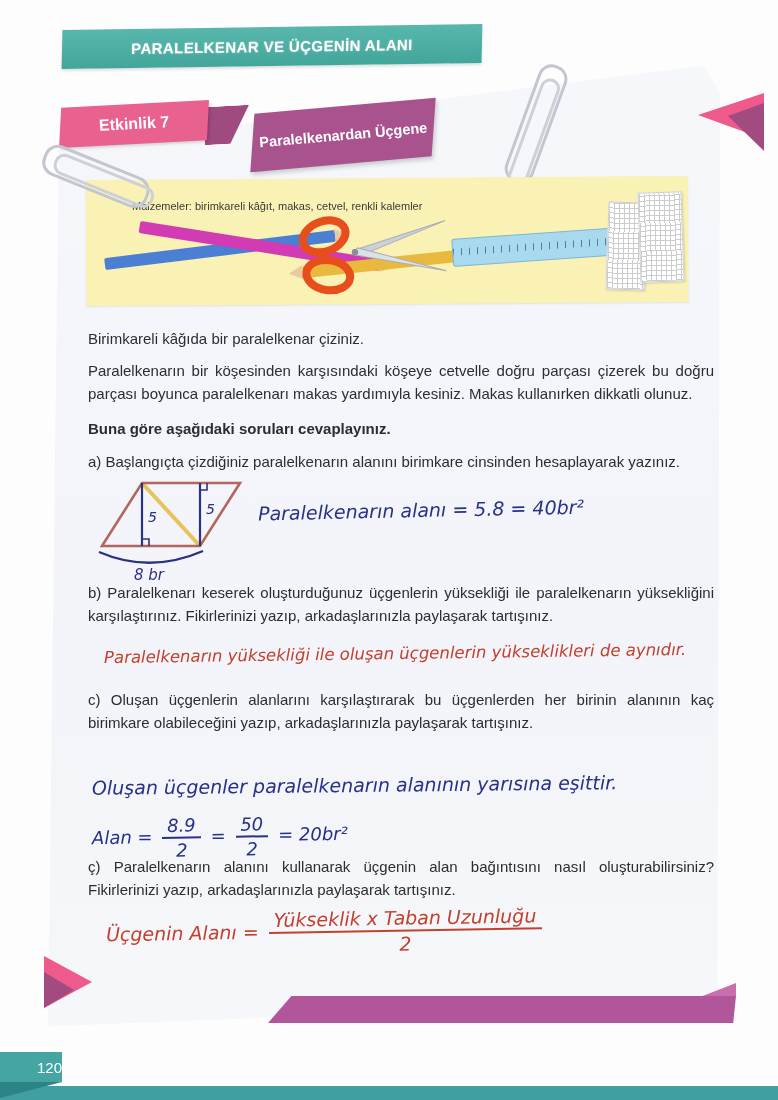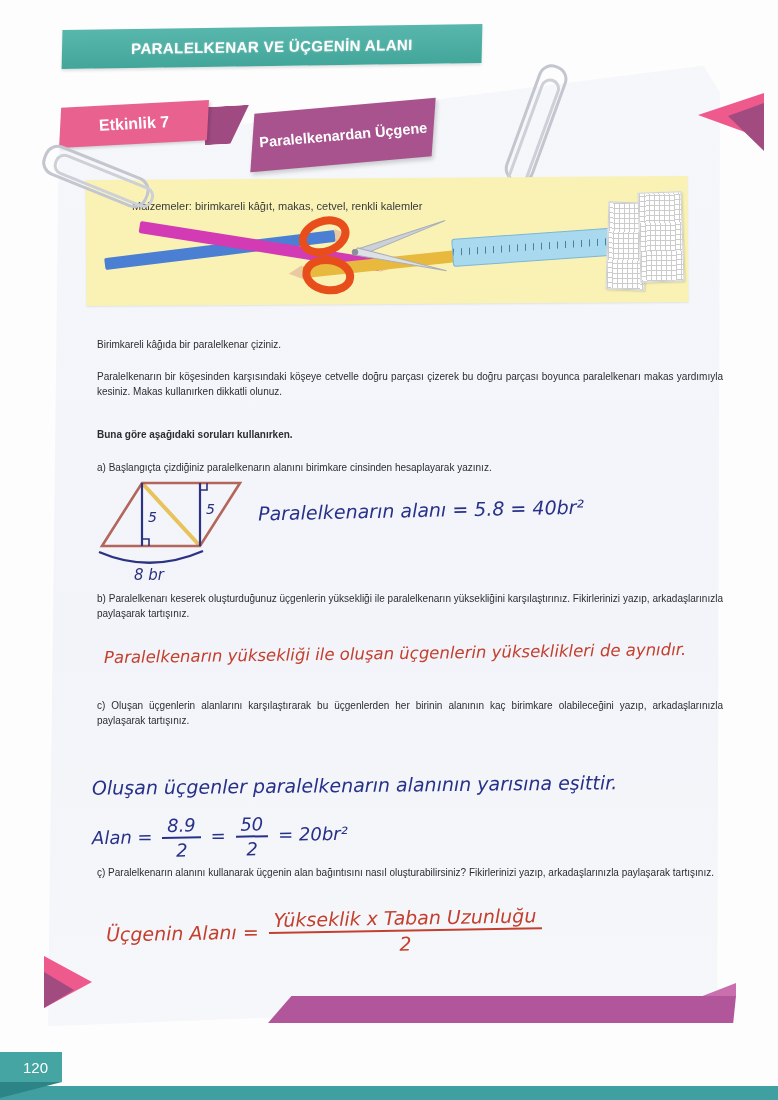--- a/index.html
+++ b/index.html
@@ -79,22 +79,22 @@
   }
   .gridpaper{
     background:#fff;border:1px solid #cfcfcf;
     background-image:
       repeating-linear-gradient(0deg,#cccccc 0 1px,transparent 1px 5px),
       repeating-linear-gradient(90deg,#cccccc 0 1px,transparent 1px 5px);
     box-shadow:1px 1px 2px rgba(0,0,0,.15);
   }
   
   .para{
-    left:88px;width:626px;font-size:10px;line-height:1.52;color:#2d2d30;
-    text-align:justify;margin:9px;
+    left:88px;width:626px;font-size:15px;line-height:1.52;color:#2d2d30;
+    text-align:justify;margin:0;
   }
   .para.nj{text-align:left;}
   .bold{font-weight:bold;}
   
   .hw{font-family:"DejaVu Sans",sans-serif;font-style:italic;white-space:nowrap;}
   .hw-blue{color:#27318a;}
   .hw-red{color:#c3402f;}
   .frac{display:inline-block;text-align:center;vertical-align:middle;margin:0 4px;}
   .frac .fn{display:block;border-bottom:2px solid currentColor;padding:0 5px 1px;}
   .frac .fd{display:block;padding-top:1px;}
@@ -105,21 +105,21 @@
     left:268px;top:996px;width:468px;height:27px;background:#b1569b;
     clip-path:polygon(5% 0,100% 0,99.4% 100%,0 100%);
   }
   .footer-bar-fold{
     left:700px;top:983px;width:36px;height:14px;background:#c96fae;
     clip-path:polygon(0 100%,100% 0,100% 100%);
   }
   .bottom-strip{left:0;top:1086px;width:778px;height:14px;background:#3f9fa1;}
   .pagenum{
     left:0;top:1052px;width:62px;height:30px;background:#44a5a3;
-    display:flex;align-items:center;justify-content:flex-end;padding-right:14px;
+    display:flex;align-items:center;justify-content:flex-end;
     box-sizing:border-box;color:#fff;font-size:15px;
   }
   .pagenum-fold{
     left:0;top:1082px;width:62px;height:16px;background:#2d8486;
     clip-path:polygon(0 0,100% 0,0 100%);
   }
   svg text{font-family:"DejaVu Sans",sans-serif;font-style:italic;}
 </style>
 </head>
 <body>
@@ -174,21 +174,21 @@
   <circle cx="59" cy="42" r="3.2" fill="#8a8f99"></circle>
 </svg>
 
 <div class="abs ruler"></div>
 
 <div class="abs gridpaper" style="left:607px;top:202px;width:37px;height:86px;transform:rotate(2deg);"></div>
 <div class="abs gridpaper" style="left:639px;top:192px;width:42px;height:88px;transform:rotate(-2deg);"></div>
 
 <p class="abs para nj" style="top:328px;">Birimkareli kâğıda bir paralelkenar çiziniz.</p>
 <p class="abs para" style="top:360px;">Paralelkenarın bir köşesinden karşısındaki köşeye cetvelle doğru parçası çizerek bu doğru parçası boyunca paralelkenarı makas yardımıyla kesiniz. Makas kullanırken dikkatli olunuz.</p>
-<p class="abs para nj bold" style="top:418px;">Buna göre aşağıdaki soruları kullanırken.</p>
+<p class="abs para nj bold" style="top:418px;">Buna göre aşağıdaki soruları cevaplayınız.</p>
 <p class="abs para nj" style="top:451px;">a) Başlangıçta çizdiğiniz paralelkenarın alanını birimkare cinsinden hesaplayarak yazınız.</p>
 
 <svg class="abs" style="left:90px;top:470px;" width="180" height="118" viewBox="0 0 180 118">
   <line x1="52" y1="13" x2="110" y2="76" stroke="#e8c35c" stroke-width="4"></line>
   <polygon points="12,76 52,13 150,13 110,76" fill="none" stroke="#b2665c" stroke-width="2.6"></polygon>
   <line x1="52" y1="13" x2="52" y2="76" stroke="#2c3282" stroke-width="2.2"></line>
   <line x1="110" y1="13" x2="110" y2="76" stroke="#2c3282" stroke-width="2.2"></line>
   <path d="M52 69 L59 69 L59 76" fill="none" stroke="#2c3282" stroke-width="1.6"></path>
   <path d="M110 20 L117 20 L117 13" fill="none" stroke="#2c3282" stroke-width="1.6"></path>
   <text x="58" y="52" font-size="14" fill="#2c3282">5</text>

